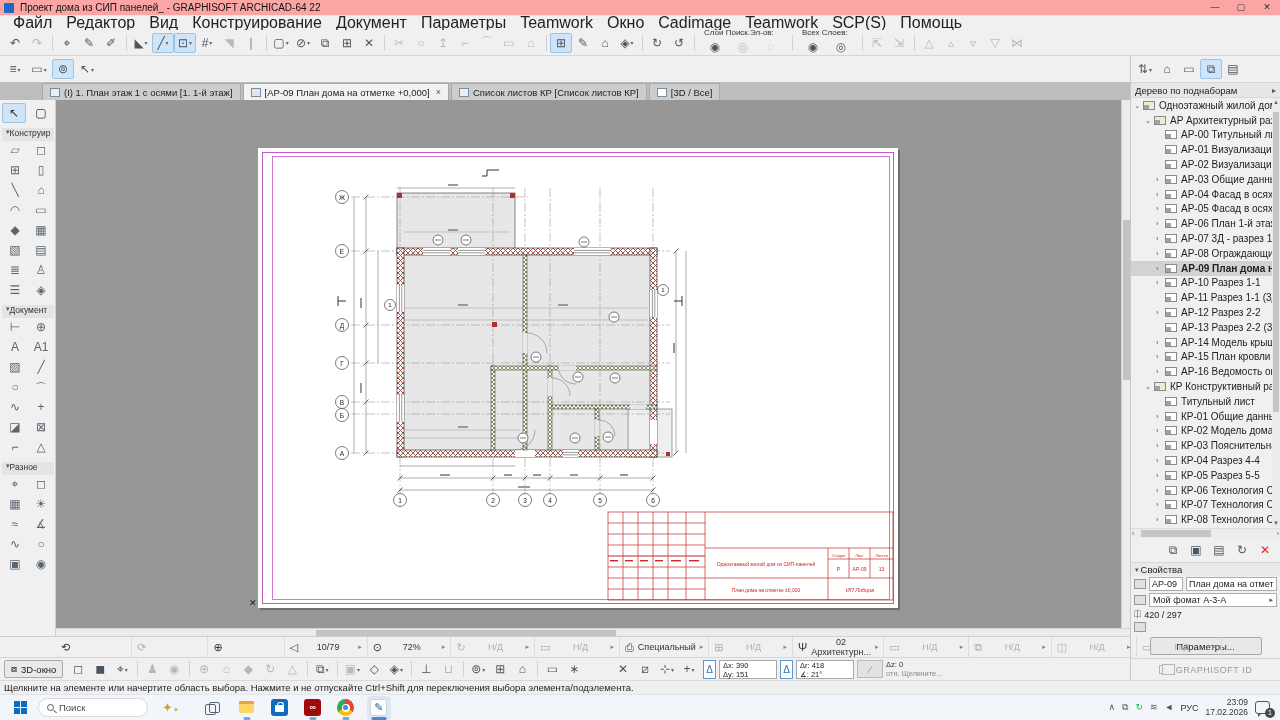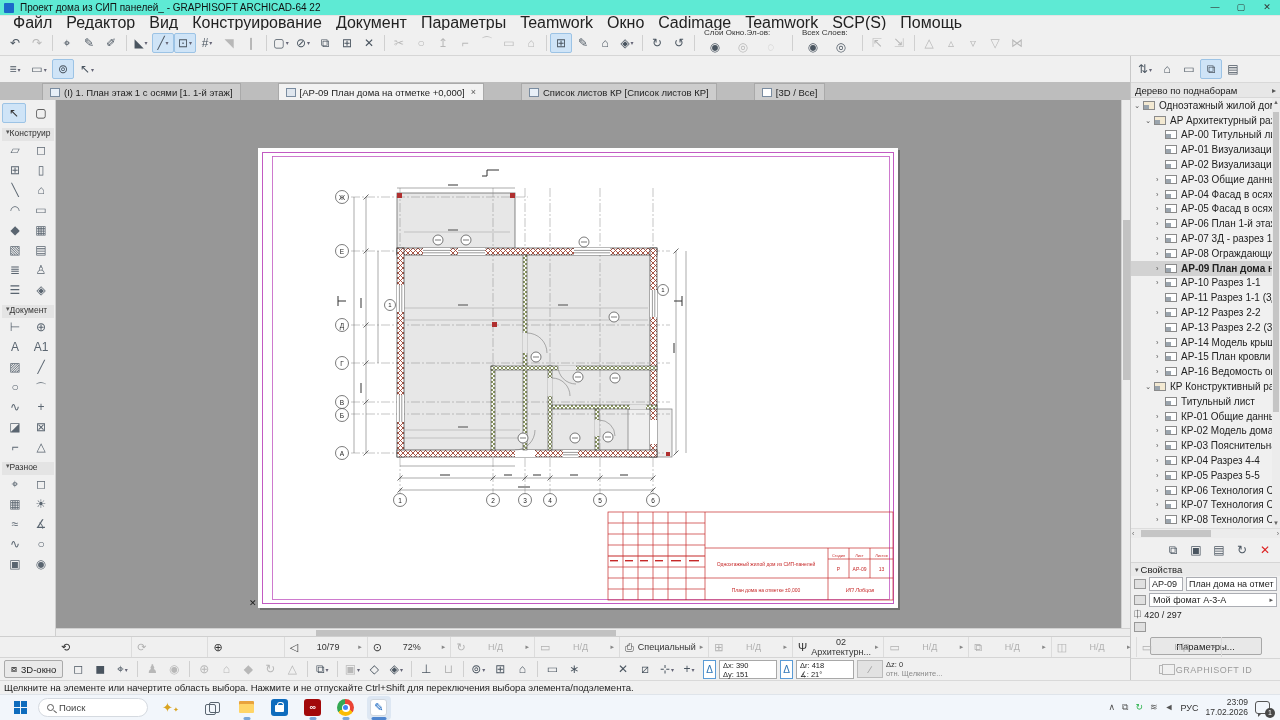--- a/index.html
+++ b/index.html
@@ -1,19 +1,19 @@
 <!DOCTYPE html>
 <html><head>
 <meta charset="utf-8">
 <style>
   *{margin:0;padding:0;box-sizing:border-box;}
   html,body{width:1280px;height:720px;overflow:hidden;font-family:"Liberation Sans",sans-serif;font-size:10px;color:#222;background:#f0f0f0;-webkit-font-smoothing:antialiased;}
   .abs{position:absolute;}
   
-  #titlebar{left:0;top:0;width:1280px;height:16px;background:#5eead4;display:flex;align-items:center;border-bottom:1px solid #e4e4e4;}
+  #titlebar{left:0;top:0;width:1280px;height:16px;background:#fca5a5;display:flex;align-items:center;border-bottom:1px solid #e4e4e4;}
   #app-icon{width:10px;height:10px;background:#1b6ac9;margin:0 6px 0 4px;border-radius:1px;}
   #title-text{font-size:10px;color:#111;}
   #win-controls{margin-left:auto;display:flex;}
   .winbtn{width:26px;height:15px;text-align:center;line-height:15px;font-size:9px;color:#333;}
   #menubar{left:0;top:16px;width:1280px;height:14px;background:#f0f0f0;display:flex;align-items:center;padding-left:6px;}
   .menu-item{padding:0 7px;font-size:16px;color:#222;height:14px;line-height:14px;}
   
   #toolbar{left:0;top:30px;width:1280px;height:26px;background:#f0f0f0;border-bottom:1px solid #d6d6d6;display:flex;align-items:center;padding-left:4px;}
   .tb-it{width:22px;height:20px;display:inline-flex;align-items:center;justify-content:center;border-radius:2px;position:relative;color:#4a5560;font-size:12px;flex:none;}
   .tb-it .dd{display:none;font-size:6px;color:#667;margin-left:1px;}
@@ -21,21 +21,21 @@
   .tb-it.hl{background:#cfe4f7;border:1px solid #9cc3e5;}
   .tb-it.dim{color:#b8b8b8;}
   .tb-it.sep{width:8px;}
   .tb-it.sep::after{content:"";width:1px;height:16px;background:#d0d0d0;}
   .tb-it.red{color:#d22;}
   .tb-group-label{font-size:8px;color:#333;line-height:9px;margin:0 6px;}
   .tb-group-label .gl-icons{display:flex;gap:6px;color:#555;font-size:9px;}
   
   #quickbar{left:0;top:56px;width:1130px;height:26px;background:#f0f0f0;display:flex;align-items:center;padding-left:4px;gap:2px;}
   
-  #tabbar{left:0;top:82px;width:1130px;height:18px;background:#bdbdbd;display:flex;align-items:flex-end;padding-left:42px;gap:35px;}
+  #tabbar{left:0;top:82px;width:1130px;height:18px;background:#bdbdbd;display:flex;align-items:flex-end;padding-left:42px;}
   .tab{height:17px;display:flex;align-items:center;background:#cdcdcd;border:1px solid #a9a9a9;border-bottom:none;margin-right:2px;padding:0 7px;font-size:9.5px;color:#222;max-width:260px;white-space:nowrap;overflow:hidden;}
   .tab.active{background:#f2f2f2;}
   .tico2{width:10px;height:9px;border:1px solid #7a8ca0;background:#e8f0f8;margin-right:4px;flex:none;}
   .icon-layout .tico2{background:#dfe6ee;}
   .icon-3d .tico2{background:#fff;}
   .tclose{display:none;margin-left:6px;color:#555;font-size:9px;}
   .tclose.show{display:inline;}
   
   #palette{left:0;top:100px;width:56px;height:557px;background:#f0f0f0;border-right:1px solid #cfcfcf;}
   #pal-select{display:flex;gap:3px;padding:3px 2px;}
@@ -289,21 +289,21 @@
       </span>
       <span class="tb-it">
         <span>↻</span>
       </span>
       <span class="tb-it">
         <span>↺</span>
       </span>
     </span>
   <span class="tb-it sep"></span>
   <span class="tb-group-label">
-    <span>Слои Окно.Эл-ов:</span>
+    <span>Слои Поиск.Эл-ов:</span>
     <span class="gl-icons">
         <span class="tb-it">
           <span>◉</span>
         </span>
         <span class="tb-it dim">
           <span>◎</span>
         </span>
         <span class="tb-it dim">
           <span>◌</span>
         </span>

